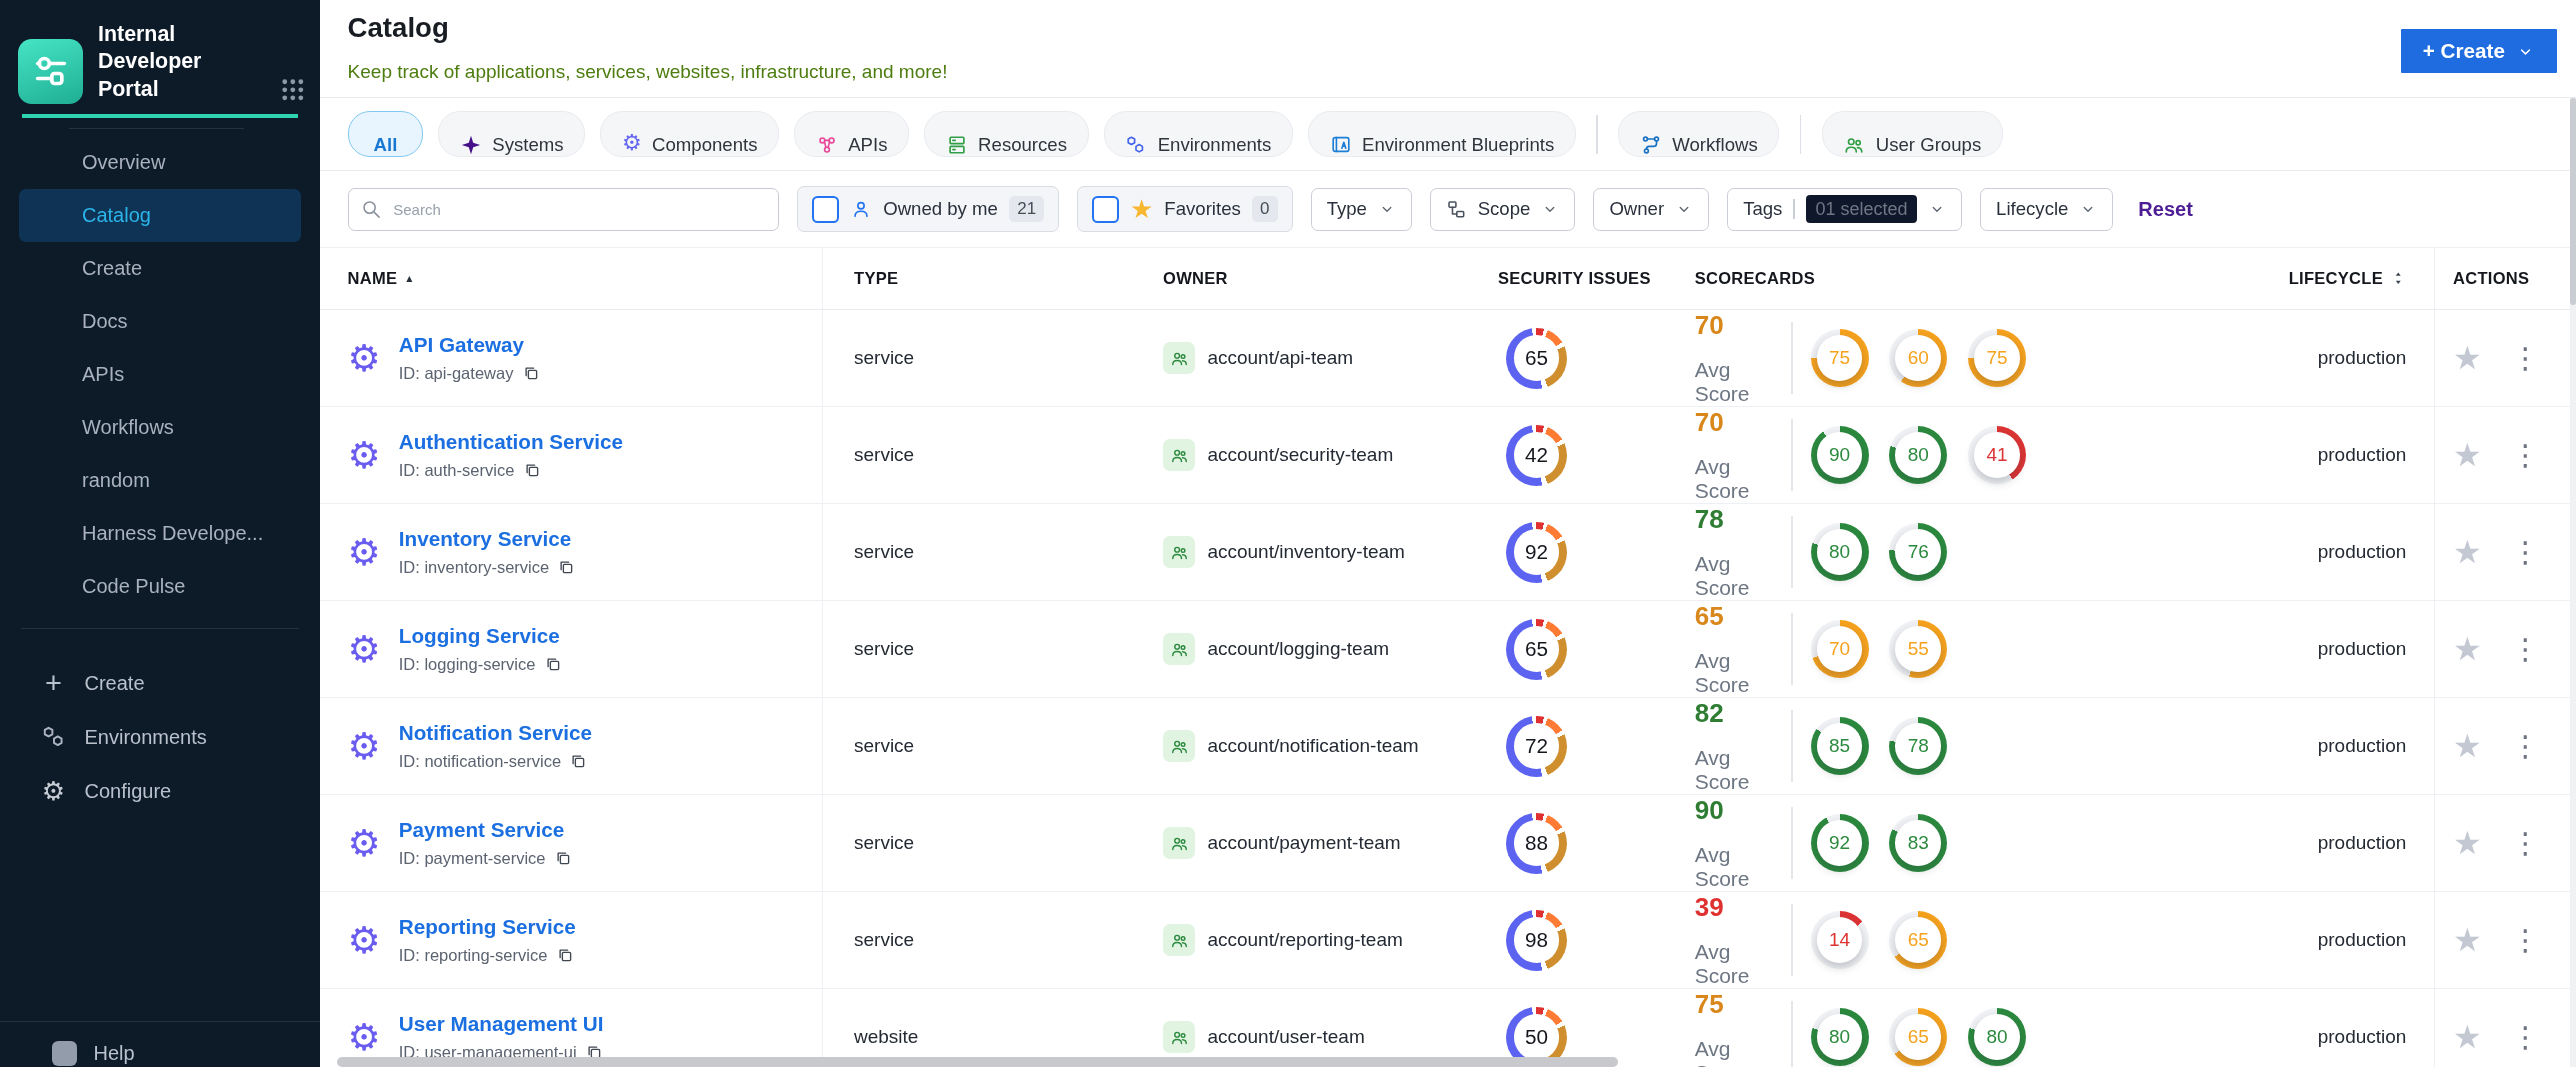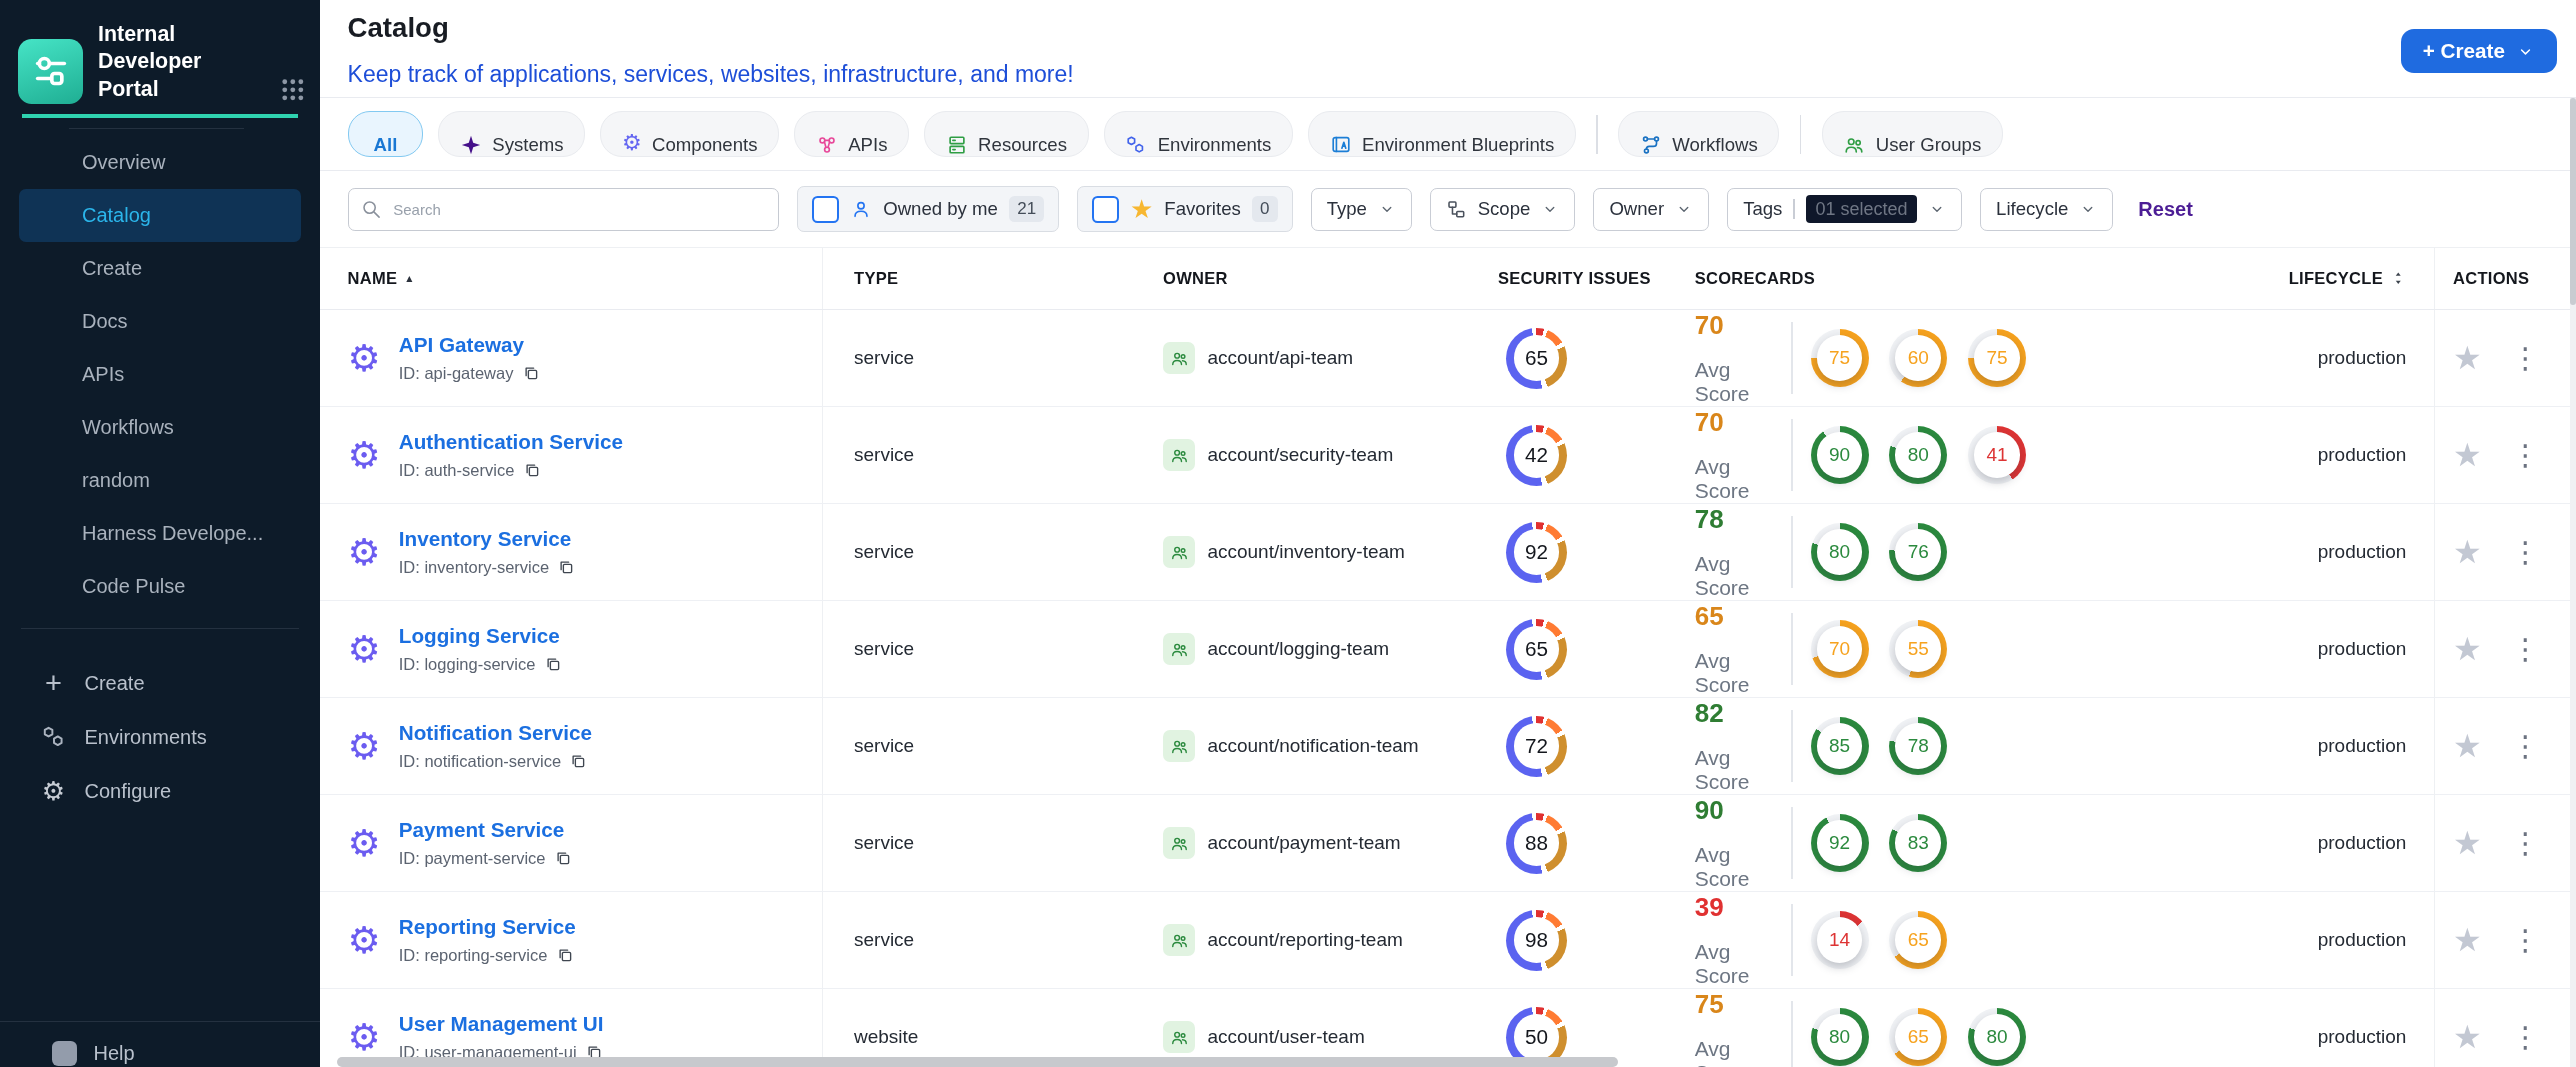--- a/index.html
+++ b/index.html
@@ -26,22 +26,22 @@
   .bitem .bico{width:29px;display:flex;justify-content:center;align-items:center}
   .plus-glyph{font-size:29px;line-height:1;color:#b9c1cc;font-weight:400}
   .gear-glyph{font-size:26px;line-height:1}
   .help-item{position:absolute;top:1041px;left:0;display:flex;align-items:center;gap:16.5px;
              padding-left:52px;font-size:20px;color:#b9c1cc}
   .help-ico{width:25px;height:25px;border-radius:6.2px;background:#939cab;display:inline-block}
   
   .main{position:absolute;left:320px;top:0;width:2256px;height:1068px}
   .page-header{position:relative;height:97px;border-bottom:1.4px solid #e9ebf0}
   .page-title{position:absolute;left:27.6px;top:12.4px;font-size:27.6px;font-weight:700;color:#181c23}
-  .page-sub{position:absolute;left:27.6px;top:61px;font-size:23px;color:#1d4ed8}
-  .create-btn{position:absolute;right:19px;top:29px;height:44px;padding:0 22px;border-radius:13px;
+  .page-sub{position:absolute;left:27.6px;top:61px;font-size:19px;color:#4d7c0f}
+  .create-btn{position:absolute;right:19px;top:29px;height:44px;padding:0 22px;border-radius:1px;
       background:#1f6be0;color:#fff;display:flex;align-items:center;gap:11px;font-size:20.7px;
       font-weight:600;cursor:pointer}
   
   .tabs-row{height:72px;border-bottom:1.4px solid #e9ebf0;display:flex;align-items:center;
             padding-left:27.6px;gap:15px}
   .tab{height:44px;border-radius:22px;background:#f5f6f8;border:1.4px solid #e9ebef;
        display:flex;align-items:flex-end;gap:10.3px;padding:0 20.7px;font-size:18.6px;color:#30353d;
        font-weight:500;cursor:pointer;white-space:nowrap}
   .tab.active{background:#e9f5fe;border-color:#82c9f1;color:#1977d3;font-weight:700;padding:0 25px}
   .tab-divider{width:1.4px;height:39px;background:#dcdfe5;margin:0 5.5px}

